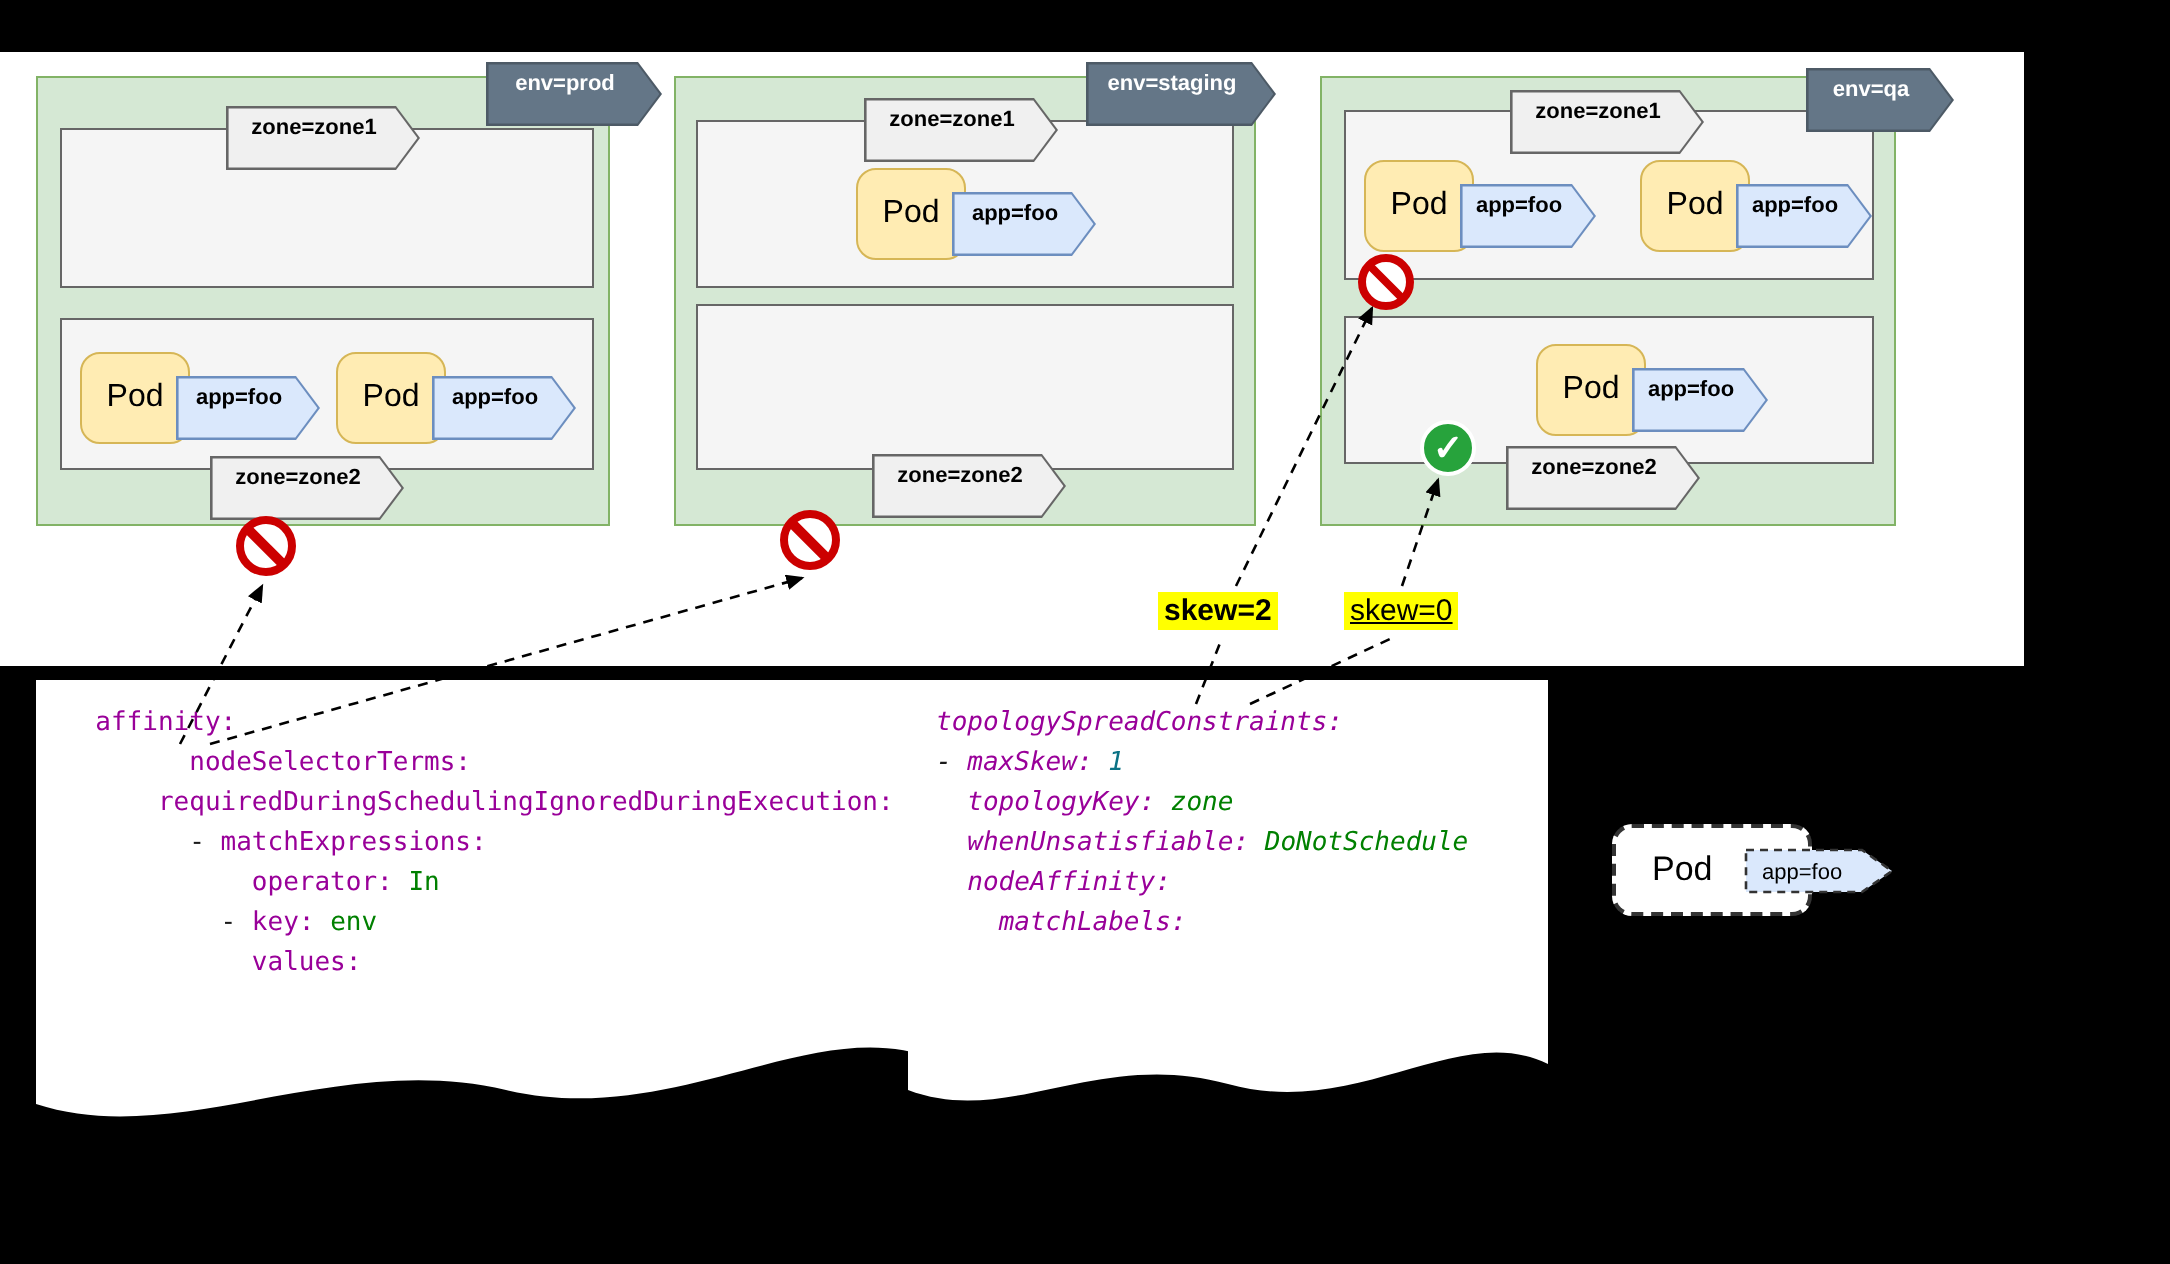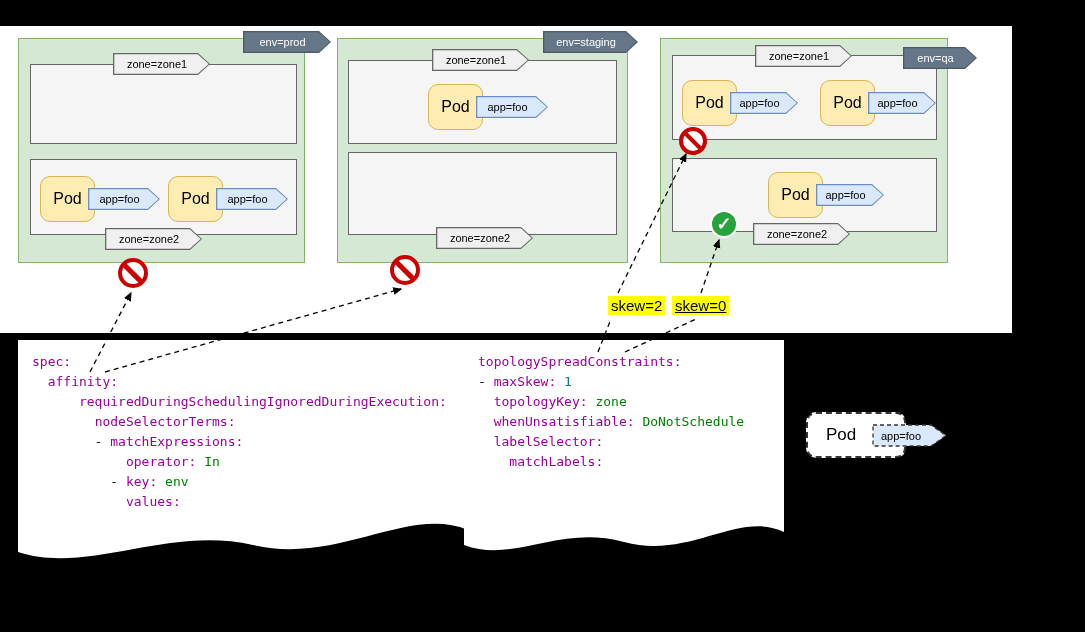--- a/index.html
+++ b/index.html
@@ -8,21 +8,21 @@
 
   .white-panel{position:absolute;left:0;top:26px;width:1012px;height:307px;background:#ffffff;}
 
   .cluster{position:absolute;background:#d5e8d4;border:1px solid #82b366;box-sizing:border-box;}
   .zone{position:absolute;background:#f5f5f5;border:1px solid #666666;box-sizing:border-box;}
 
   .pod{position:absolute;width:55px;height:46px;background:#ffecb3;border:1.5px solid #d6b656;
        border-radius:10px;display:flex;align-items:center;justify-content:center;
        font-size:16px;color:#000;box-sizing:border-box;}
 
-  .tag{position:absolute;height:22px;}
+  .tag{position:absolute;height:32px;font-weight:bold;}
   .tag::before{content:"";position:absolute;inset:0;background:var(--tag-border);
       clip-path:polygon(0 0,calc(100% - 12px) 0,100% 50%,calc(100% - 12px) 100%,0 100%);}
   .tag::after{content:"";position:absolute;inset:1.3px;background:var(--tag-fill);
       clip-path:polygon(0 0,calc(100% - 11px) 0,100% 50%,calc(100% - 11px) 100%,0 100%);}
   .tag .tag-text{position:relative;z-index:1;display:block;text-align:center;
       font-size:11px;line-height:22px;padding-right:9px;color:#000;}
   .tag.gray{--tag-border:#666666;--tag-fill:#f0f0f0;}
   .tag.blue{--tag-border:#6c8ebf;--tag-fill:#dae8fc;}
   .tag.dark{--tag-border:#4d5a66;--tag-fill:#647687;}
   .tag.dark .tag-text{color:#ffffff;}
@@ -93,21 +93,21 @@
   <div class="tag gray" style="left:753px;top:223px;width:97px;">
     <span class="tag-text">zone=zone2</span>
     </div>
 
   <div class="tag dark" style="left:243px;top:31px;width:88px;">
     <span class="tag-text">env=prod</span>
     </div>
   <div class="tag dark" style="left:543px;top:31px;width:95px;">
     <span class="tag-text">env=staging</span>
     </div>
-  <div class="tag dark" style="left:903px;top:47px;width:74px;">
+  <div class="tag dark" style="left:903px;top:34px;width:74px;">
     <span class="tag-text">env=qa</span>
     </div>
 
   <div class="pod" style="left:40px;top:176px;">
     <span>Pod</span>
     </div>
   <div class="tag blue" style="left:88px;top:188px;width:72px;">
     <span class="tag-text">app=foo</span>
     </div>
   <div class="pod" style="left:168px;top:176px;">
@@ -137,49 +137,48 @@
     <span class="tag-text">app=foo</span>
     </div>
 
   <div class="pod" style="left:768px;top:172px;">
     <span>Pod</span>
     </div>
   <div class="tag blue" style="left:816px;top:184px;width:68px;">
     <span class="tag-text">app=foo</span>
     </div>
 
-  <span class="skew-label" style="left:608px;top:296px;">skew=2</span>
+  <span class="skew-label" style="left:579px;top:296px;font-weight:bold;">skew=2</span>
   <span class="skew-label" style="left:672px;top:296px;text-decoration:underline;">skew=0</span>
 
   <div class="doc" style="left:18px;top:340px;width:450px;height:230px;">
     <svg class="doc-shape" width="450" height="230" viewBox="0 0 450 230" preserveAspectRatio="none">
       <path d="M0,0 H450 V190 C 390,165 320,225 235,205 C 150,185 70,235 0,212 Z" fill="#ffffff"></path>
     </svg>
     <div class="doc-code">
-        <div class="code-line"><span class="tok-key">spec:</span></div>
         <div class="code-line"><span class="tok-plain">  </span><span class="tok-key">affinity:</span></div>
+        <div class="code-line"><span class="tok-plain">        </span><span class="tok-key">nodeSelectorTerms:</span></div>
         <div class="code-line"><span class="tok-plain">      </span><span class="tok-key">requiredDuringSchedulingIgnoredDuringExecution:</span></div>
-        <div class="code-line"><span class="tok-plain">        </span><span class="tok-key">nodeSelectorTerms:</span></div>
         <div class="code-line"><span class="tok-plain">        - </span><span class="tok-key">matchExpressions:</span></div>
         <div class="code-line"><span class="tok-plain">            </span><span class="tok-key">operator:</span><span class="tok-plain"> </span><span class="tok-val">In</span></div>
         <div class="code-line"><span class="tok-plain">          - </span><span class="tok-key">key:</span><span class="tok-plain"> </span><span class="tok-val">env</span></div>
         <div class="code-line"><span class="tok-plain">            </span><span class="tok-key">values:</span></div>
       </div>
   </div>
 
-  <div class="doc" style="left:464px;top:340px;width:368px;height:225px;">
+  <div class="doc" style="left:454px;top:340px;width:368px;height:225px;font-style:italic;">
     <svg class="doc-shape" width="320" height="225" viewBox="0 0 320 225" preserveAspectRatio="none">
       <path d="M0,0 H320 V192 C 275,170 225,220 160,202 C 95,184 50,224 0,205 Z" fill="#ffffff"></path>
     </svg>
     <div class="doc-code">
         <div class="code-line"><span class="tok-key">topologySpreadConstraints:</span></div>
         <div class="code-line"><span class="tok-plain">- </span><span class="tok-key">maxSkew:</span><span class="tok-plain"> </span><span class="tok-num">1</span></div>
         <div class="code-line"><span class="tok-plain">  </span><span class="tok-key">topologyKey:</span><span class="tok-plain"> </span><span class="tok-val">zone</span></div>
         <div class="code-line"><span class="tok-plain">  </span><span class="tok-key">whenUnsatisfiable:</span><span class="tok-plain"> </span><span class="tok-val">DoNotSchedule</span></div>
-        <div class="code-line"><span class="tok-plain">  </span><span class="tok-key">labelSelector:</span></div>
+        <div class="code-line"><span class="tok-plain">  </span><span class="tok-key">nodeAffinity:</span></div>
         <div class="code-line"><span class="tok-plain">    </span><span class="tok-key">matchLabels:</span></div>
       </div>
   </div>
 
   <div class="pod-ghost" style="left:806px;top:412px;">
     <span>Pod</span>
   </div>
   <svg class="ghost-tag" style="left:872px;top:423px;" width="76" height="25" viewBox="0 0 76 25">
     <polygon points="1,2 59,2 74,12.5 59,23 1,23" fill="#dae8fc" stroke="#333333" stroke-width="1.3" stroke-dasharray="4 3"></polygon>
     <text x="9" y="16.5" font-size="11" fill="#000000" font-family="Liberation Sans, sans-serif">app=foo</text>

